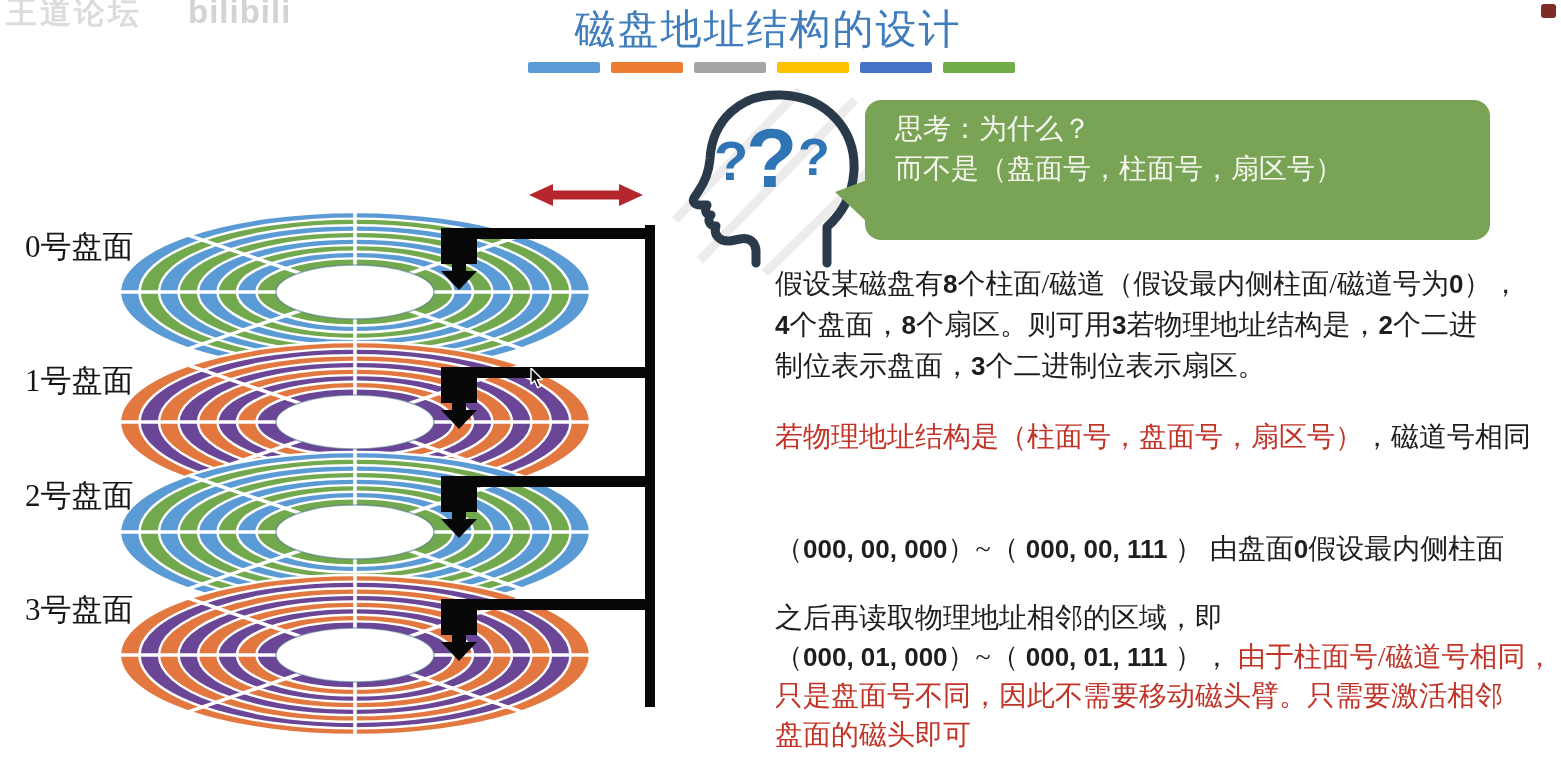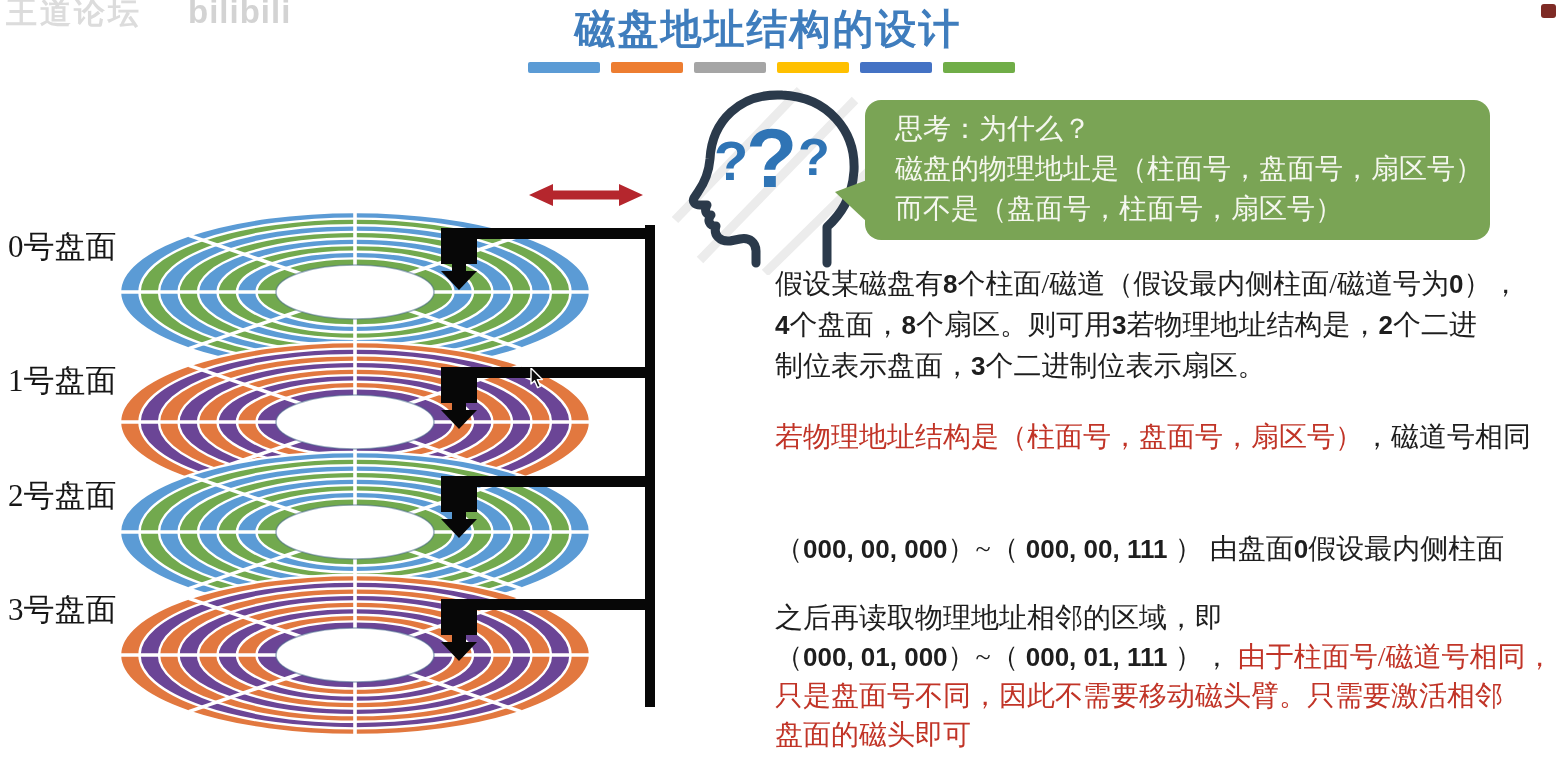--- a/index.html
+++ b/index.html
@@ -8,21 +8,21 @@
     overflow:hidden;font-family:"Liberation Serif",serif;
   }
   
   .watermark{position:absolute;top:-8px;left:6px;white-space:nowrap;}
   .wm-site{font-size:31px;font-weight:700;color:#dcdcdc;letter-spacing:3px;}
   .wm-logo{font-family:"Liberation Sans",sans-serif;font-size:33px;font-weight:800;
     color:#d3d3d3;margin-left:46px;letter-spacing:1px;}
   
   .title{
     position:absolute;top:2px;left:548px;width:440px;text-align:center;
-    font-size:41px;font-weight:700;color:var(--title-blue,#3f7dbd);letter-spacing:2px;
+    font-size:41px;font-weight:400;color:var(--title-blue,#3f7dbd);letter-spacing:2px;
   }
   .bars{position:absolute;top:62px;left:528px;display:flex;gap:11px;}
   .bar{width:72px;height:11px;border-radius:2px;}
   
   .corner-mark{position:absolute;left:1541px;top:4px;width:15px;height:14px;
     border-radius:3px;background:#7e2b25;}
   
   .thinker{position:absolute;left:670px;top:85px;width:215px;height:190px;}
   
   .bubble{
@@ -31,21 +31,21 @@
     color:#f5f7ef;font-size:28px;line-height:40px;box-sizing:border-box;
     padding:9px 4px 0 30px;
   }
   .bubble::before{
     content:"";position:absolute;left:-30px;top:80px;width:0;height:0;
     border-top:12px solid transparent;border-bottom:30px solid transparent;
     border-right:32px solid var(--bubble-green,#7aa455);
   }
   
   .disk{position:absolute;left:115px;width:480px;height:168px;}
-  .disk-label{position:absolute;left:8px;font-size:31px;color:#161616;white-space:nowrap;}
+  .disk-label{position:absolute;left:25px;font-size:31px;color:#161616;white-space:nowrap;}
   
   .armsvg{position:absolute;left:430px;top:180px;}
   .red-arrow{position:absolute;left:527px;top:182px;}
   
   .para{position:absolute;left:763px;width:832px;font-size:28px;color:#1e1e1e;margin-left:12px;}
   .para .line{height:41px;line-height:41px;white-space:nowrap;}
   .para-tight .line{height:39px;line-height:39px;}
   .run-red{color:var(--text-red,#c13427);}
   .num{font-family:"Liberation Sans",sans-serif;font-weight:700;font-size:26px;}
   
@@ -200,21 +200,20 @@
          C80,152 86,158 86,166 L86,178" fill="none" style="stroke:var(--head-navy,#2b3a4b)" stroke-width="9" stroke-linecap="round" stroke-linejoin="round"></path>
     <g font-family="Liberation Sans, sans-serif" font-weight="800" style="fill:var(--qmark-blue,#2f74b5)">
       <text x="44" y="95" font-size="56">?</text>
       <text x="76" y="102" font-size="84">?</text>
       <text x="128" y="90" font-size="52">?</text>
     </g>
   </svg>
 
   <div class="bubble">
     <div>思考：为什么？</div>
-    <div>磁盘的物理地址是（柱面号，盘面号，扇区号）</div>
     <div>而不是（盘面号，柱面号，扇区号）</div>
   </div>
 
   <div class="para" style="top:263px">
       <div class="line"><span>假设某磁盘有</span><span class="num">8</span><span>个柱面/磁道（假设最内侧柱面/磁道号为</span><span class="num">0</span><span>），</span></div>
       <div class="line"><span class="num">4</span><span>个盘面，</span><span class="num">8</span><span>个扇区。则可用</span><span class="num">3</span><span>若物理地址结构是，</span><span class="num">2</span><span>个二进</span></div>
       <div class="line"><span>制位表示盘面，</span><span class="num">3</span><span>个二进制位表示扇区。</span></div>
     </div>
   <div class="para" style="top:416px">
       <div class="line"><span class="run-red">若物理地址结构是（柱面号，盘面号，扇区号）</span><span>，磁道号相同</span></div>

